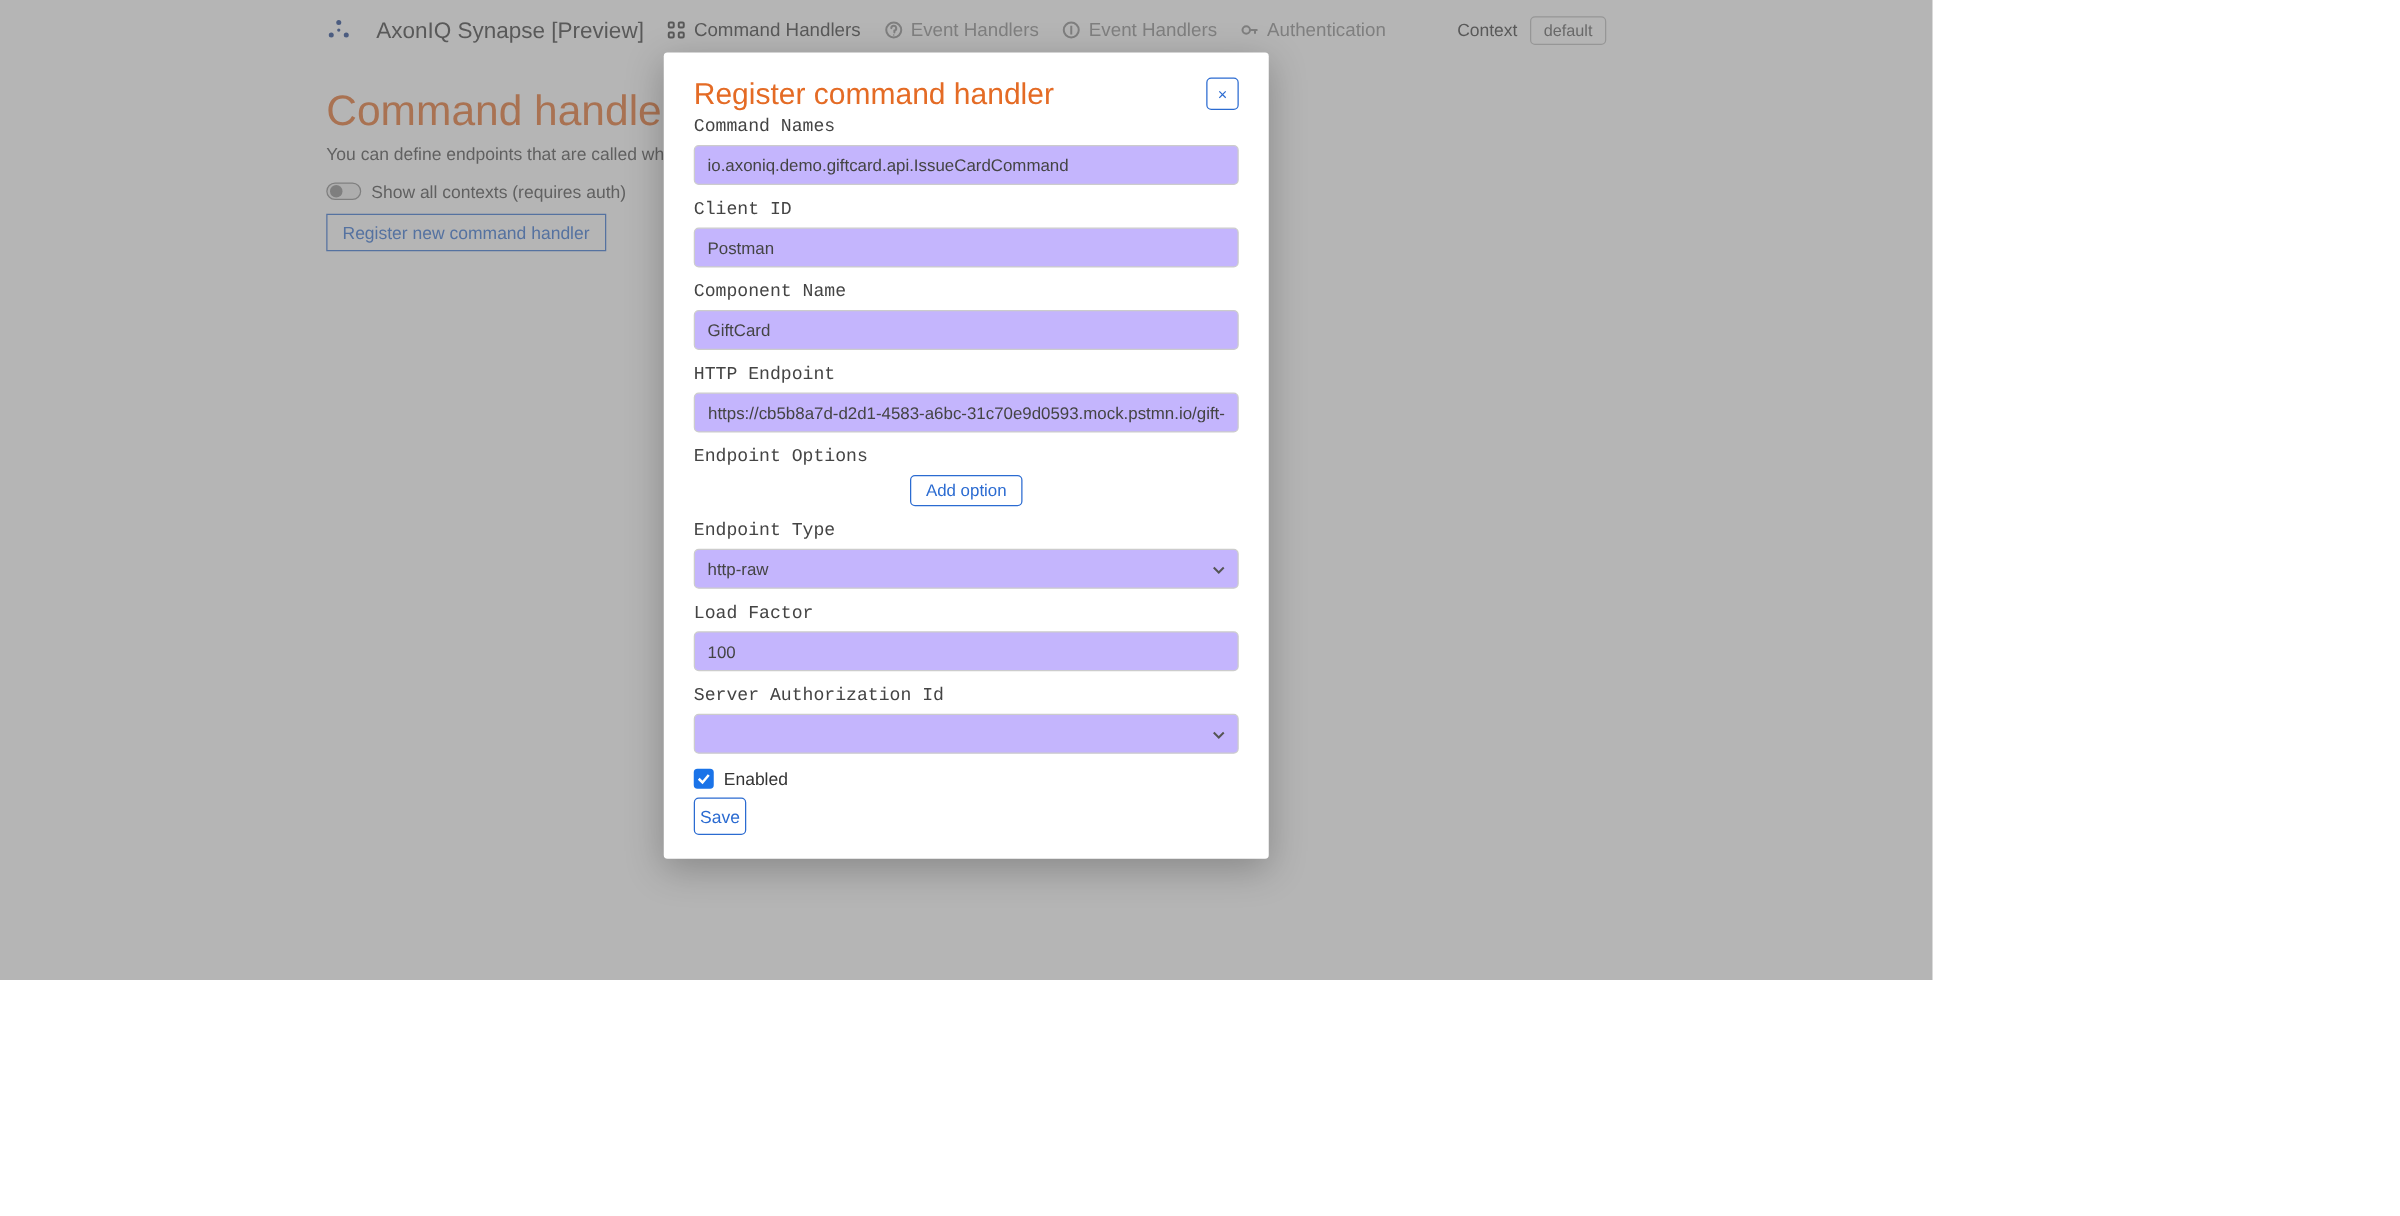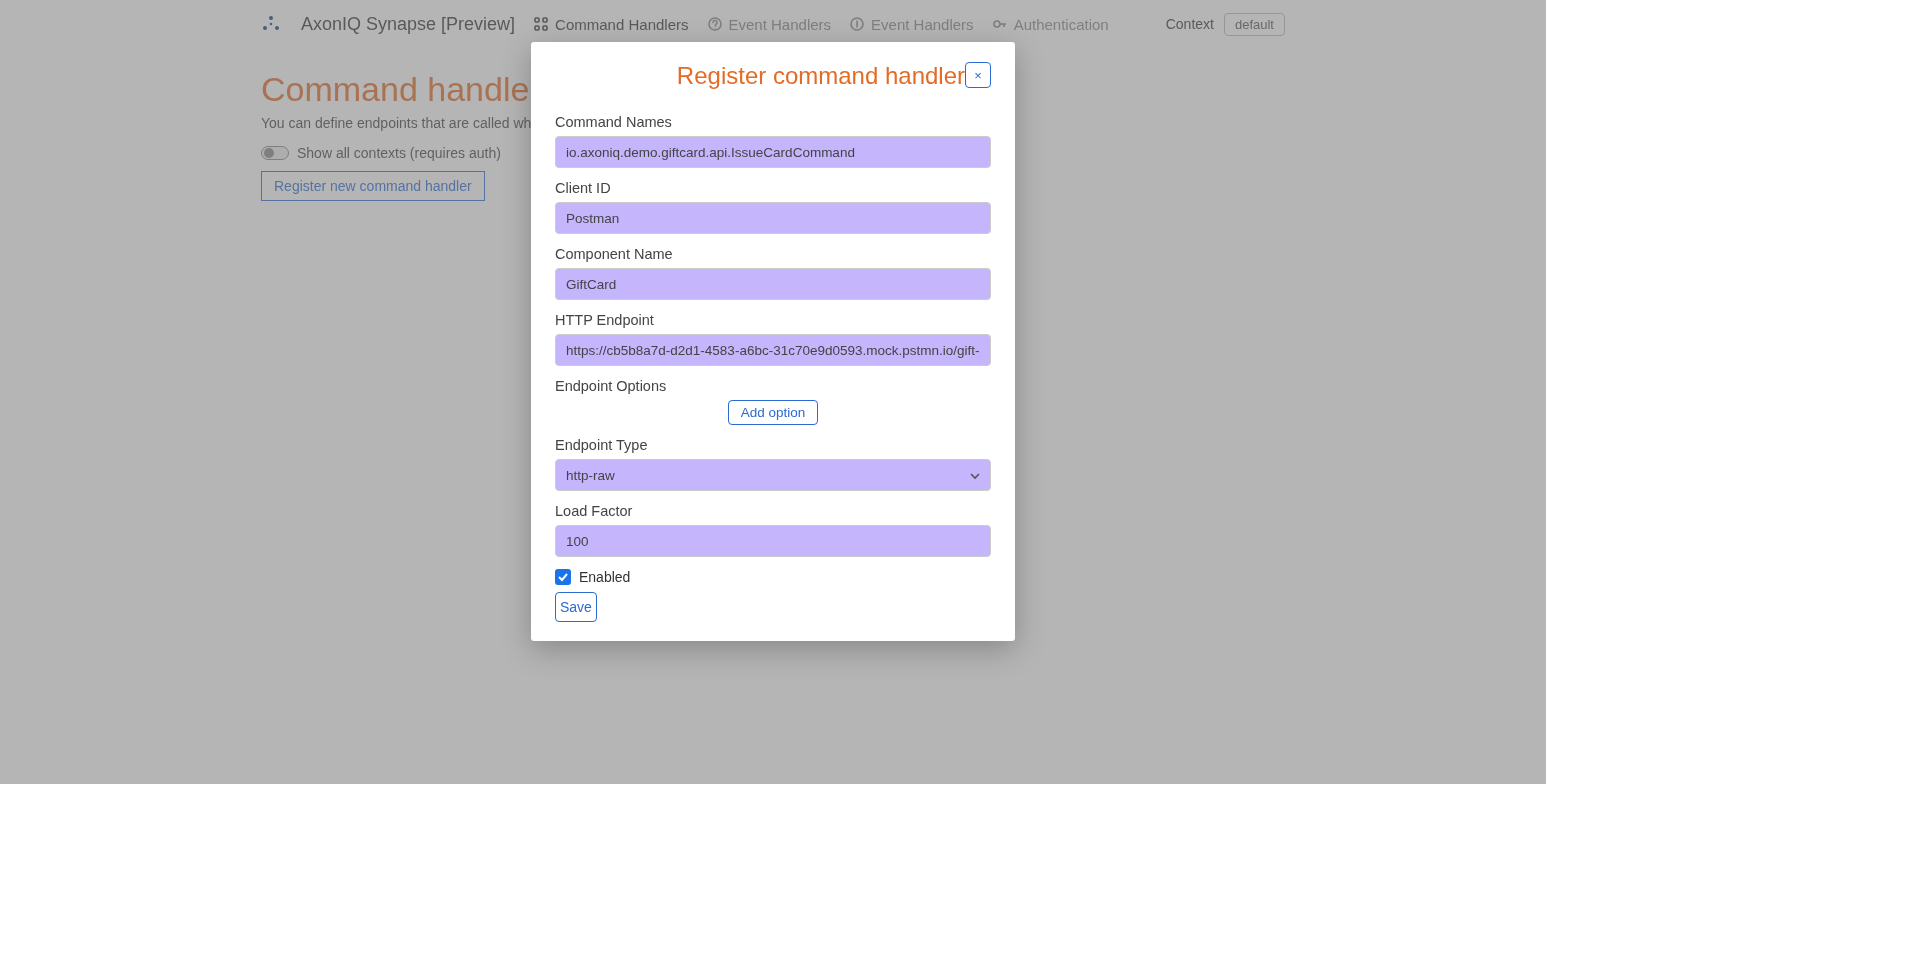--- a/index.html
+++ b/index.html
@@ -127,22 +127,22 @@
     top: 42px;
     left: 50%;
     transform: translateX(-50%);
     width: 484px;
     background: #fff;
     border-radius: 3px;
     box-shadow: 0 8px 30px rgba(0,0,0,0.25);
     padding: 20px 24px 26px 24px;
   }
   .modal-head {
-    display: flex; align-items: flex-start; justify-content: flex-end;
-    margin-bottom: 24px;
+    display: flex; align-items: flex-start; justify-content: space-between;
+    margin-bottom: 4px;
   }
   .modal-title {
     font-size: 24px;
     color: #e46b25;
     font-weight: 400;
   }
   .modal-close {
     width: 26px; height: 26px;
     border: 1px solid #2b6bd1;
     border-radius: 4px;
@@ -152,20 +152,21 @@
     font-size: 13px;
     background: #fff;
   }
   .field {
     margin-bottom: 12px;
   }
   .flabel {
     font-size: 14.5px;
     color: #444;
     margin-bottom: 6px;
+    font-family: Liberation Mono, monospace;
   }
   .textinput, .selectinput {
     width: 100%;
     border: 1px solid #ccc;
     border-radius: 4px;
     padding: 6px 10px;
     font-size: 13.5px;
     color: #444;
     background: #c4b5fd;
     height: 32px;
@@ -340,20 +341,31 @@
           </span>
         </div>
       </div>
 
       <div class="field">
         <div class="flabel">Load Factor</div>
         <input class="textinput" type="text" value="100" style="">
       </div>
 
 
+      <div class="field">
+        <div class="flabel">Server Authorization Id</div>
+        <div class="selectwrap">
+          <input class="textinput selectinput" type="text" readonly="" value="" style="">
+          <span class="chev">
+            <svg viewBox="0 0 12 12" stroke="#555" stroke-width="1.6" fill="none">
+                <polyline points="2,4 6,8 10,4"></polyline>
+              </svg>
+          </span>
+        </div>
+      </div>
 
       <div class="enabled-row">
         <span class="chk">
           <svg viewBox="0 0 12 12">
               <polyline points="2,6 5,9 10,3" stroke="#fff" stroke-width="2" fill="none"></polyline>
             </svg>
         </span>
         <span>Enabled</span>
       </div>
 

